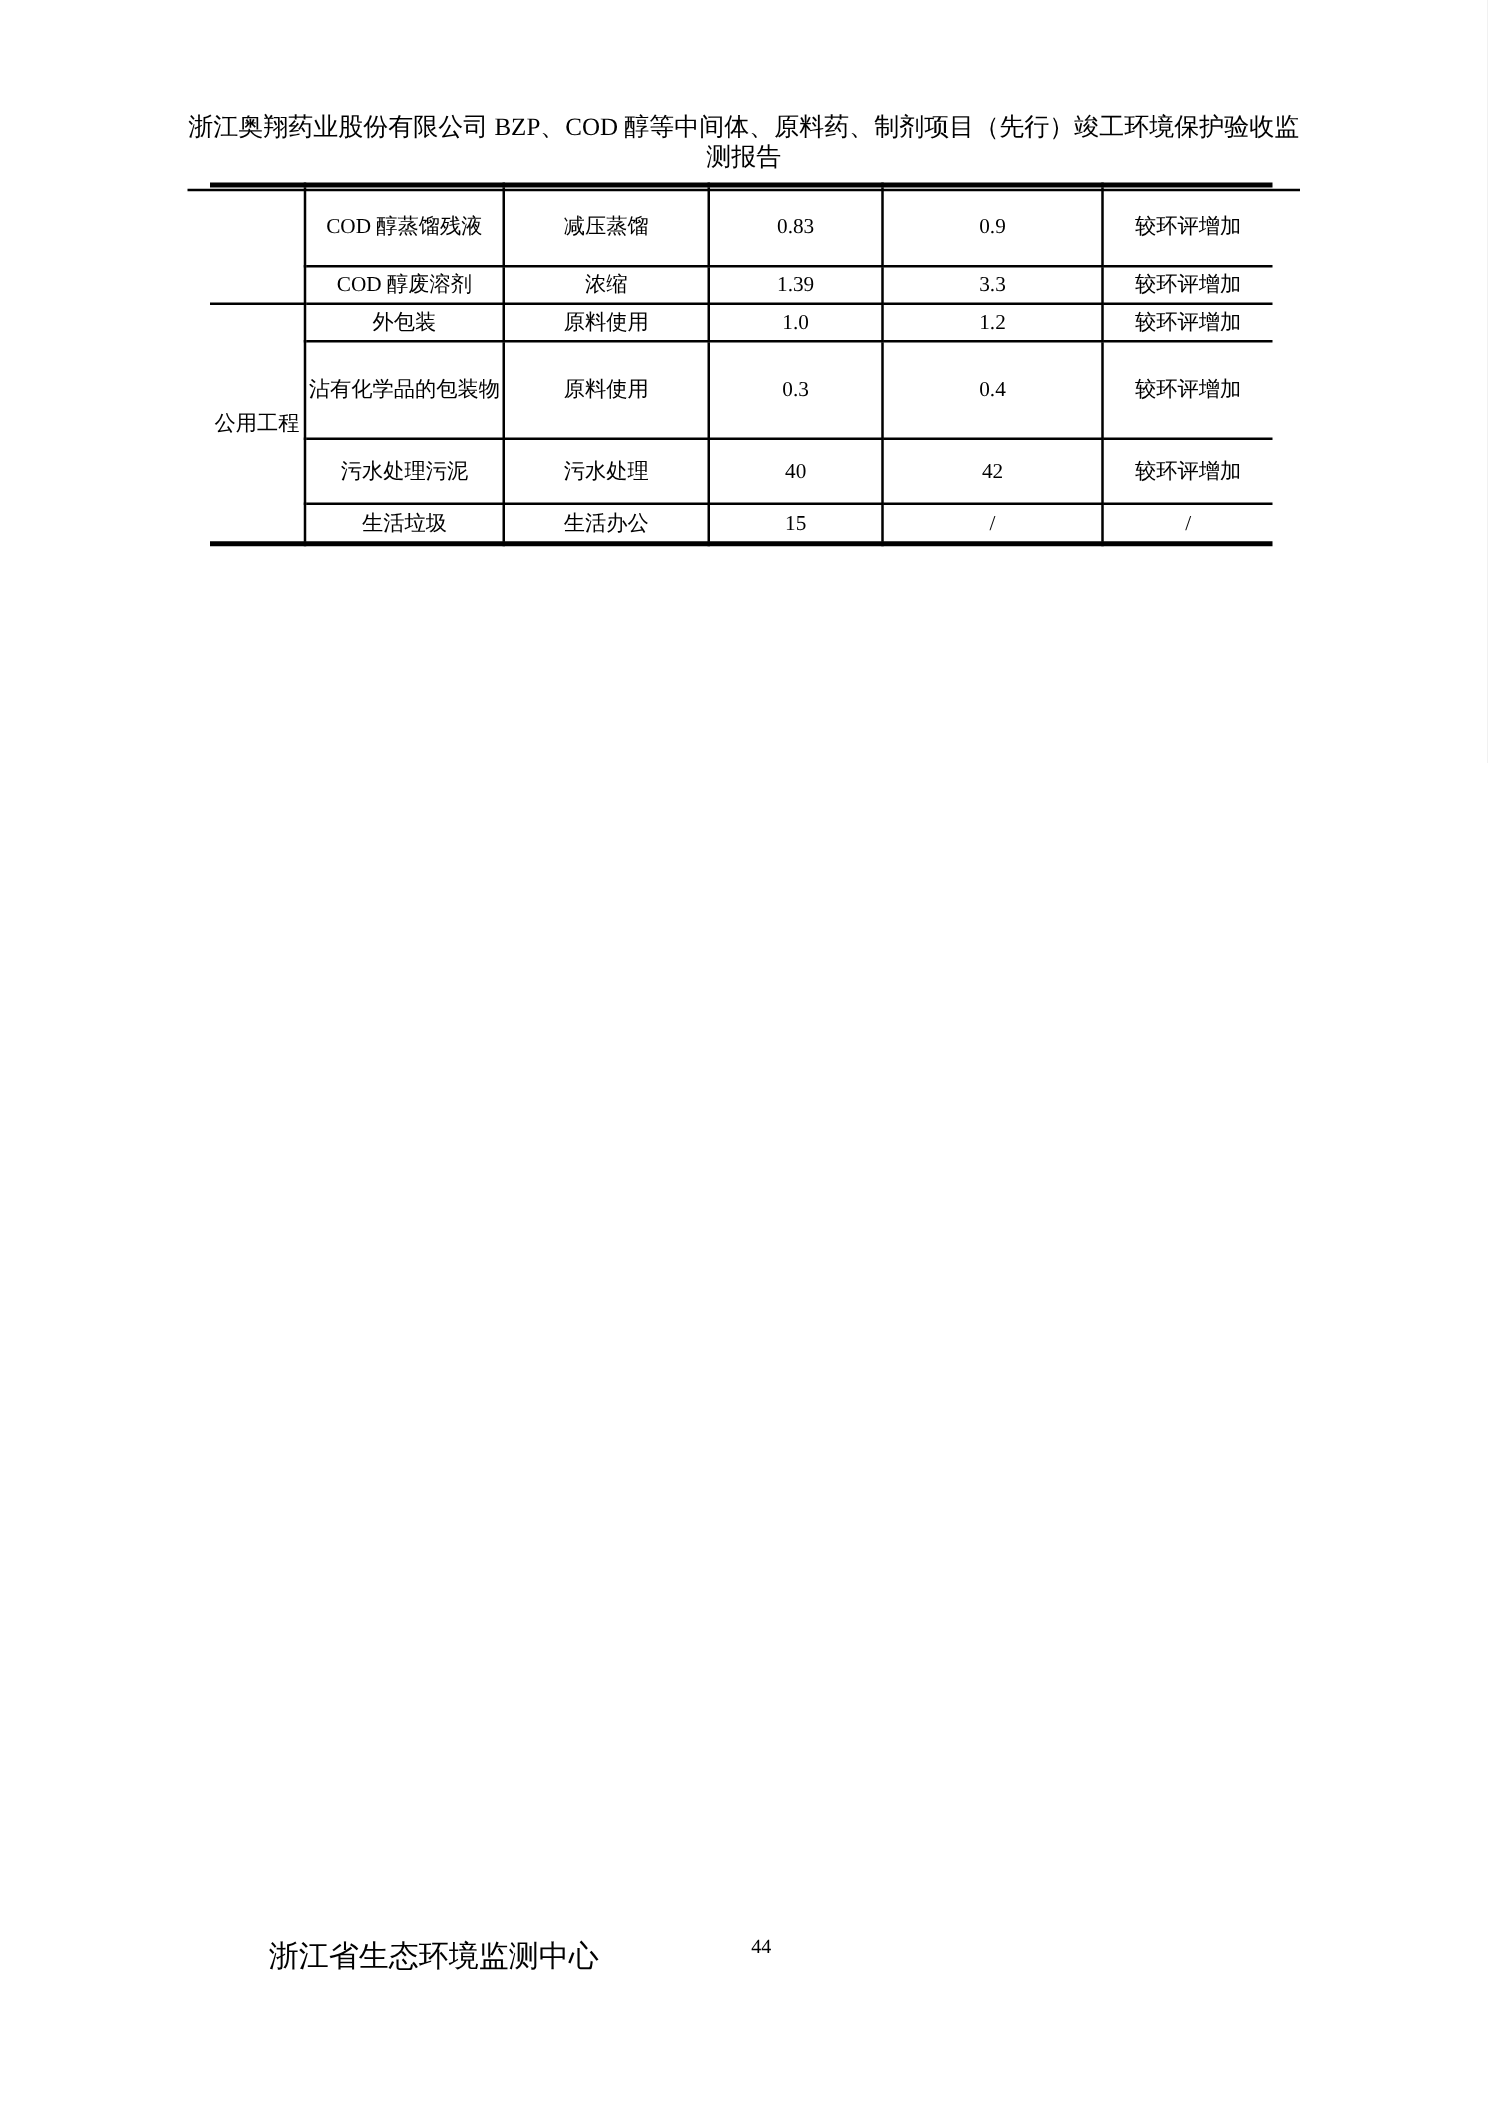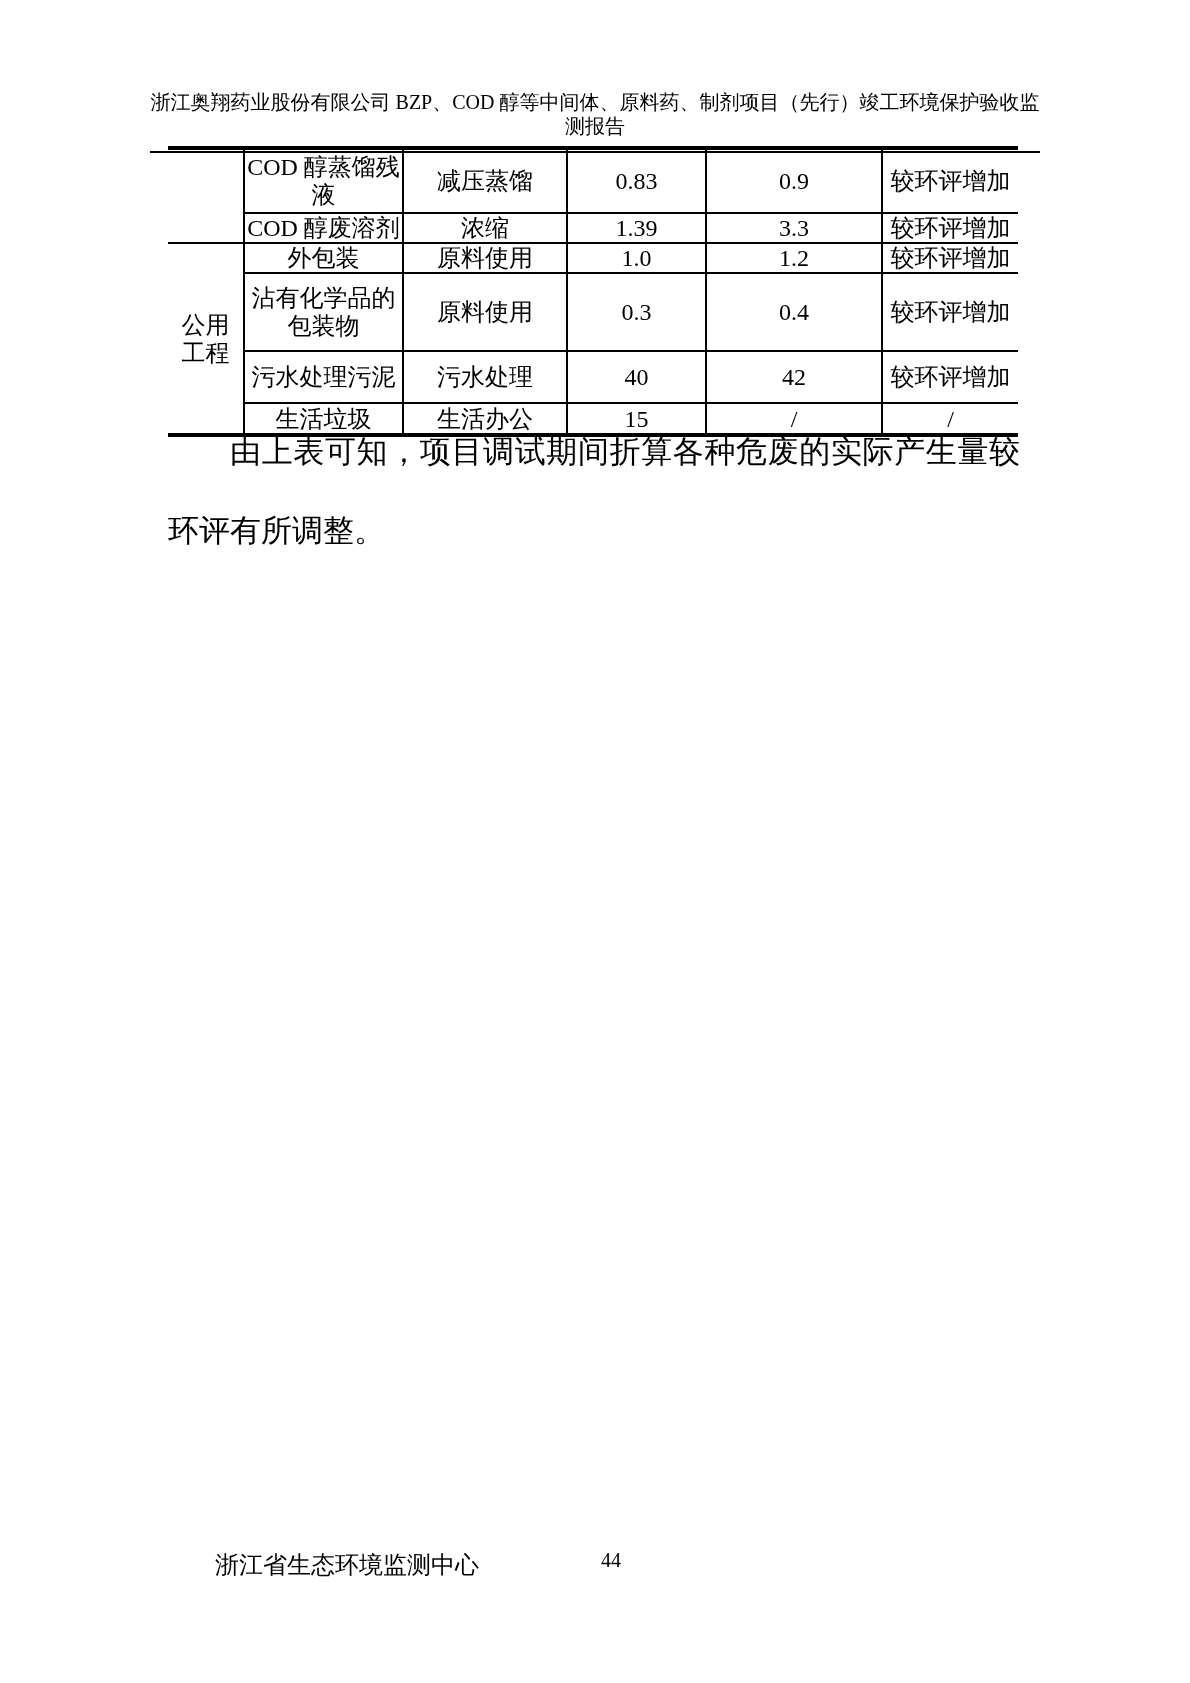--- a/index.html
+++ b/index.html
@@ -28,21 +28,21 @@
   }
 
   
   .data-table {
     position: absolute;
     left: 168px;
     top: 146px;
     width: 850px;
     border-collapse: collapse;
     table-layout: fixed;
-    font-size: 24px;
+    font-size: 17px;
     border-top: 4px solid #000;
     border-bottom: 4px solid #000;
   }
   .data-table td {
     border: 2px solid #000;
     text-align: center;
     vertical-align: middle;
     padding: 0 2px;
     line-height: 28px;
     overflow: hidden;
@@ -72,21 +72,21 @@
   .footer-org {
     position: absolute;
     left: 215px;
     top: 1549px;
     font-size: 24px;
   }
   .footer-page {
     position: absolute;
     left: 601px;
     top: 1549px;
-    font-size: 20px;
+    font-size: 16px;
   }
 </style>
 </head>
 <body>
 
 <div class="page">
 
   <div class="header">
     <span>浙江奥翔药业股份有限公司 BZP、COD 醇等中间体、原料药、制剂项目（先行）竣工环境保护验收监测报告</span>
   </div>
@@ -141,18 +141,17 @@
       <tr class="r6">
         <td>生活垃圾</td>
         <td>生活办公</td>
         <td>15</td>
         <td>/</td>
         <td class="last">/</td>
       </tr>
     </tbody>
   </table>
 
-  <div class="body-text">由上表可知，项目调试期间折算各种危废的实际产生量较环评有所调整。</div>
 
   <div class="footer-org">浙江省生态环境监测中心</div>
   <div class="footer-page">44</div>
 
 </div>
 
 </body></html>

